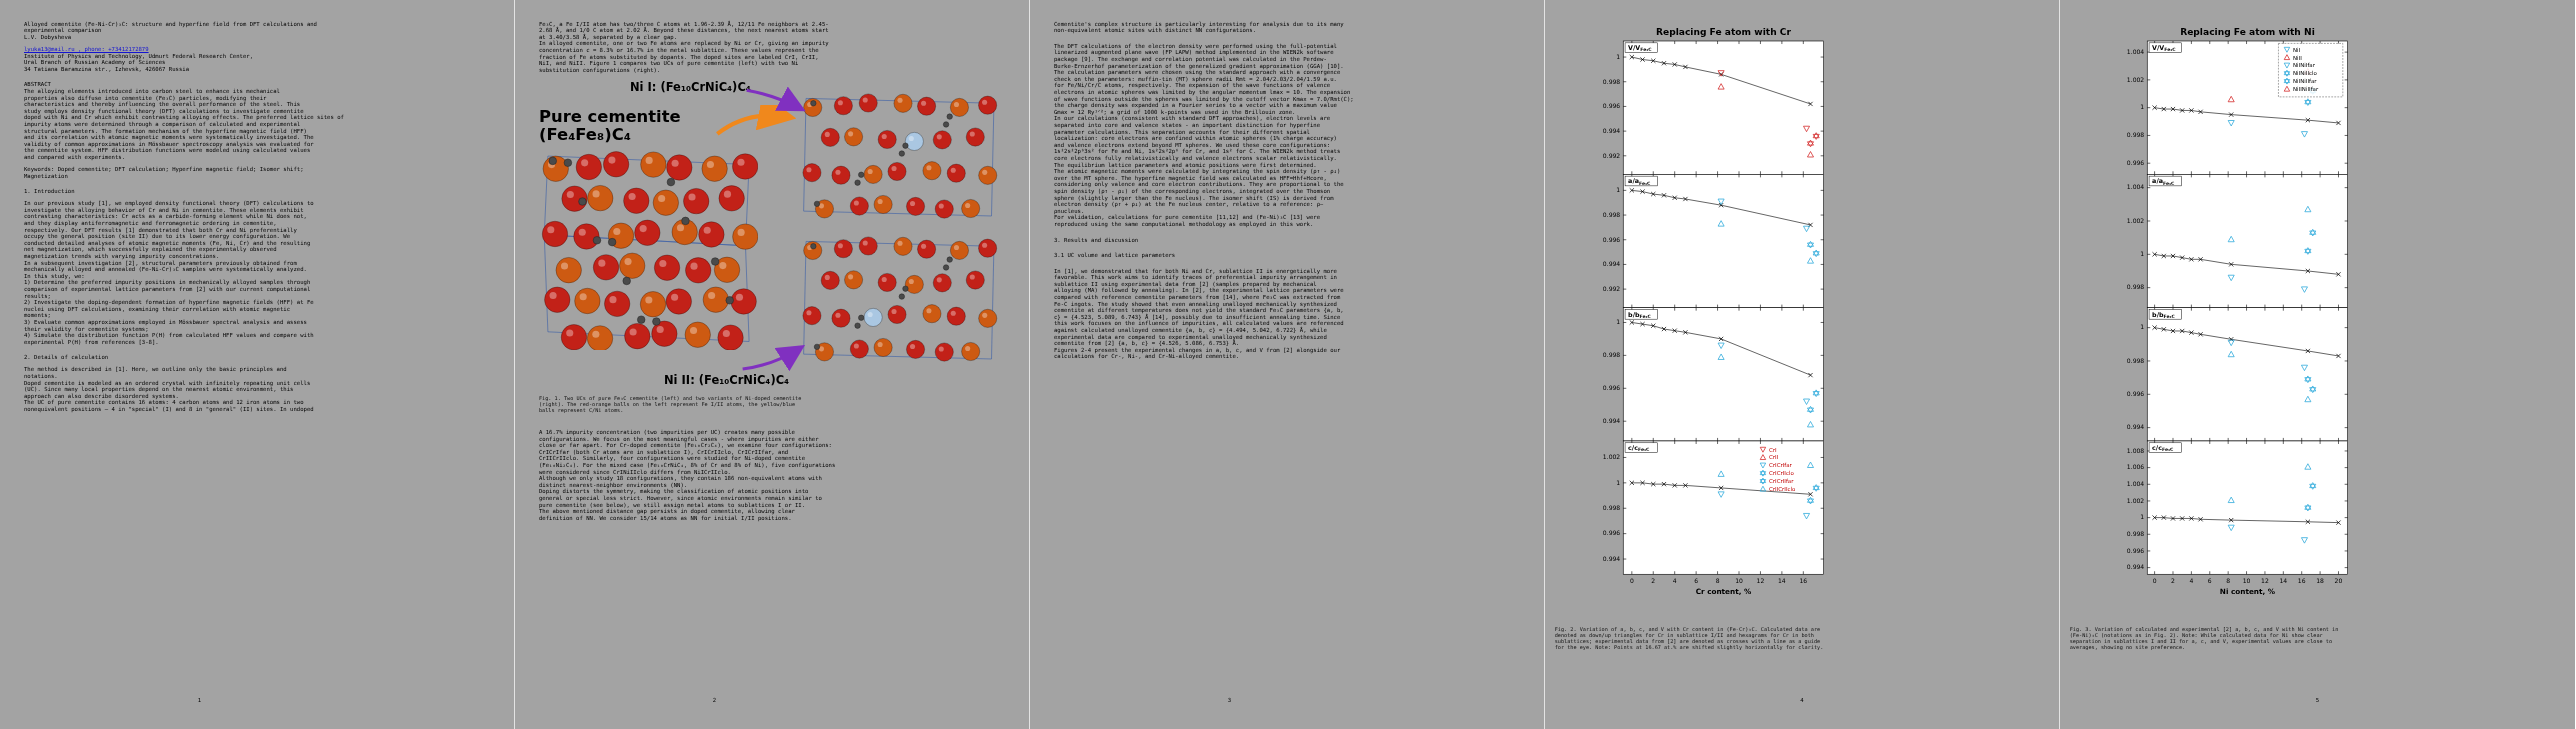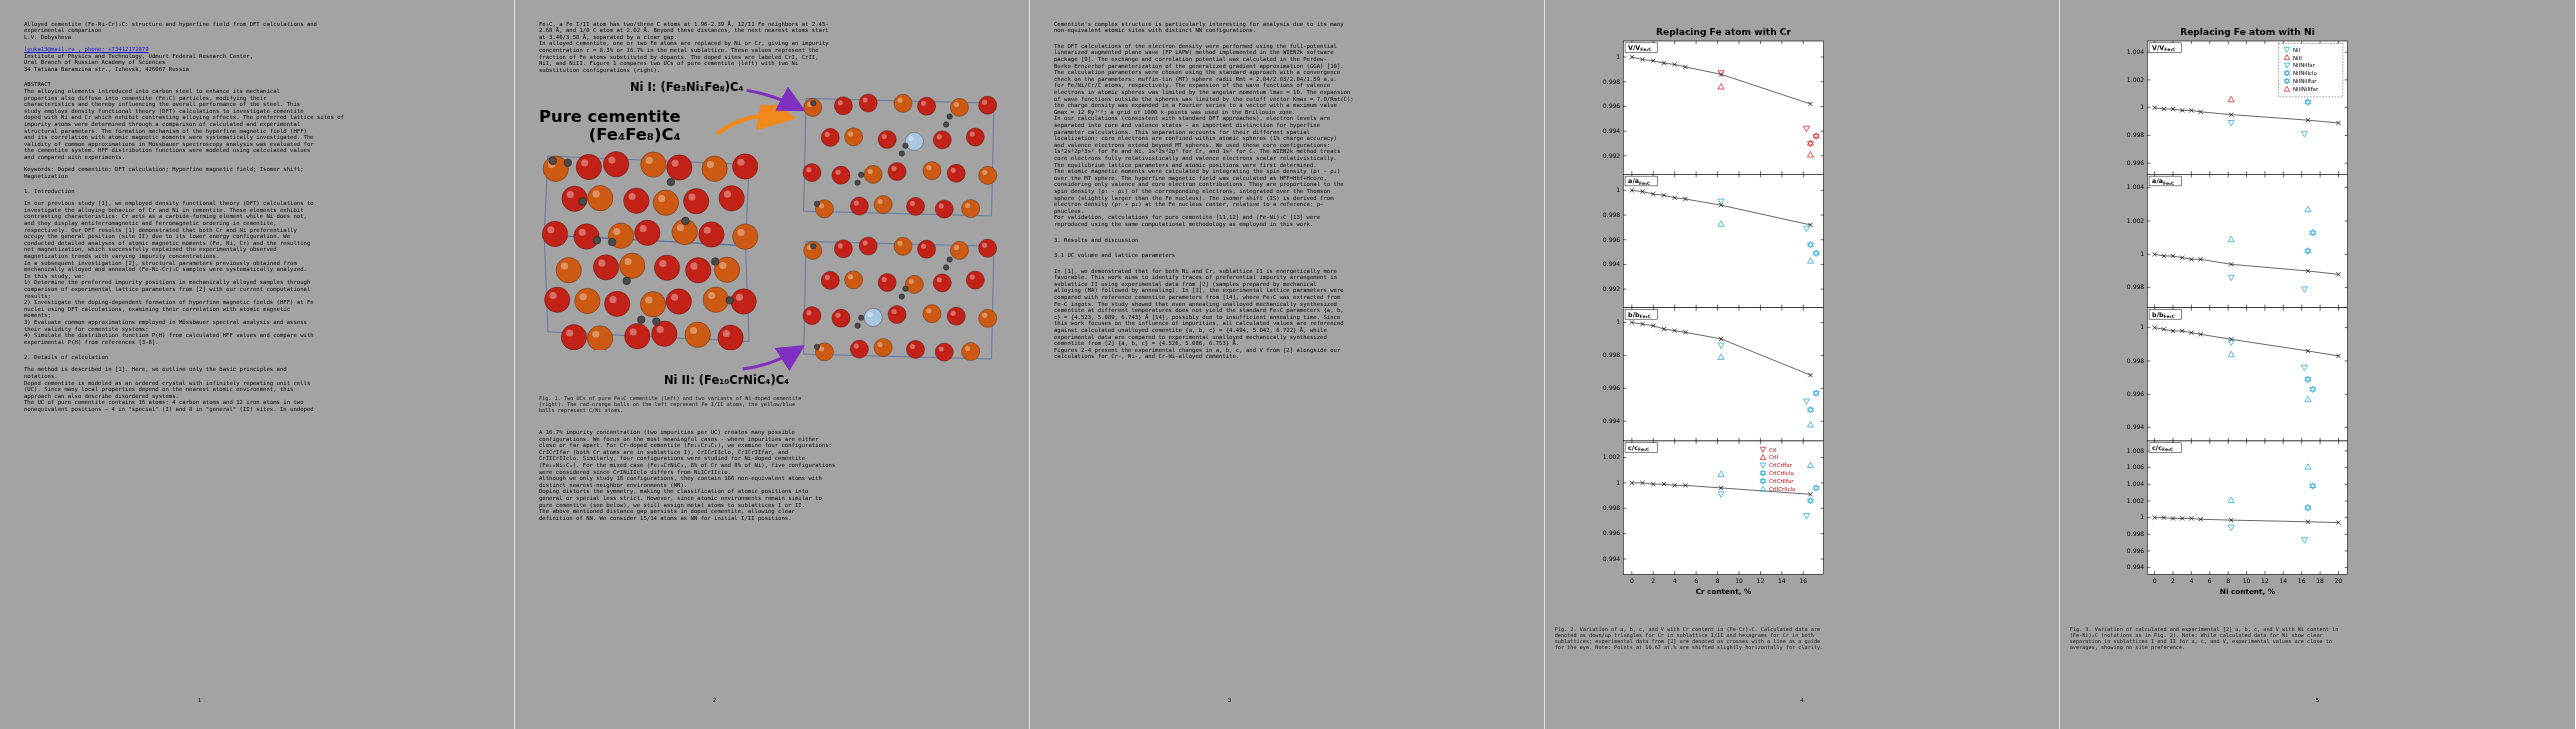--- a/index.html
+++ b/index.html
@@ -8,21 +8,21 @@
   .page{position:relative;width:515px;height:729px;background:#a3a3a3;border-right:0.6px solid #e3e3e3;font-family:"DejaVu Sans Mono",monospace;color:#000;overflow:hidden;}
   .page:last-child{border-right:none;}
   .content{position:absolute;left:24px;top:20.7px;width:351px;}
   .abs{position:absolute;}
   .t{font-size:5.6px;line-height:1.18;white-space:pre-wrap;}
   .caption{font-size:5.2px;color:#111;}
   .gap{height:5.5px;}
   .gap2{height:9px;}
   a.link{display:block;color:#1515d0;text-decoration:underline;}
   .fig1-label{font-family:"DejaVu Sans",sans-serif;font-weight:bold;font-size:11.5px;white-space:nowrap;}
-  .fig1-pure{font-family:"DejaVu Sans",sans-serif;font-weight:bold;font-size:16.4px;line-height:1.12;white-space:nowrap;text-align:right;}
+  .fig1-pure{font-family:"DejaVu Sans",sans-serif;font-weight:bold;font-size:16.4px;line-height:1.12;white-space:nowrap;}
   .pn-col{position:absolute;bottom:25.5px;left:24px;width:351px;text-align:center;}
   .pn-page{position:absolute;bottom:25.5px;left:0;width:100%;text-align:center;}
 </style>
 </head>
 <body>
 
 <div class="spread">
 
   <div class="page">
     <div class="content">
@@ -93,21 +93,21 @@
     <div class="abs t" style="left:24px;top:20.7px;width:351px">Fe₃C, a Fe I/II atom has two/three C atoms at 1.96-2.39 Å, 12/11 Fe neighbors at 2.45-
 2.68 Å, and 1/0 C atom at 2.02 Å. Beyond these distances, the next nearest atoms start
 at 3.40/3.58 Å, separated by a clear gap.
 In alloyed cementite, one or two Fe atoms are replaced by Ni or Cr, giving an impurity
 concentration c = 8.3% or 16.7% in the metal sublattice. These values represent the
 fraction of Fe atoms substituted by dopants. The doped sites are labeled CrI, CrII,
 NiI, and NiII. Figure 1 compares two UCs of pure cementite (left) with two Ni
 substitution configurations (right).</div>
 
     <div class="abs" style="left:24px;top:92px;width:468px;height:292px">
-      <div class="abs fig1-label" style="left:91px;top:-12px">Ni I: (Fe₃Ni₁Fe₈)C₄</div>
+      <div class="abs fig1-label" style="left:91px;top:-12px">Ni I: (Fe₁₀CrNiC₄)C₄</div>
 
       <div class="abs" style="left:0px;top:16px">
         <div class="fig1-pure">Pure cementite</div>
         <div class="fig1-pure">(Fe₄Fe₈)C₄</div>
       </div>
 
       <svg id="crystal-pure" class="abs" style="left:0px;top:58px" width="219" height="200" viewBox="0 0 360 330">
           <polygon points="14,10 346,24 340,158 8,140" fill="none" stroke="#3a5fa8" stroke-width="1"></polygon>
           <polygon points="8,140 340,158 346,316 14,300" fill="none" stroke="#3a5fa8" stroke-width="1"></polygon>
           <circle cx="27" cy="31" r="21" fill="#cd5a12" stroke="rgba(0,0,0,0.45)" stroke-width="1"></circle>

